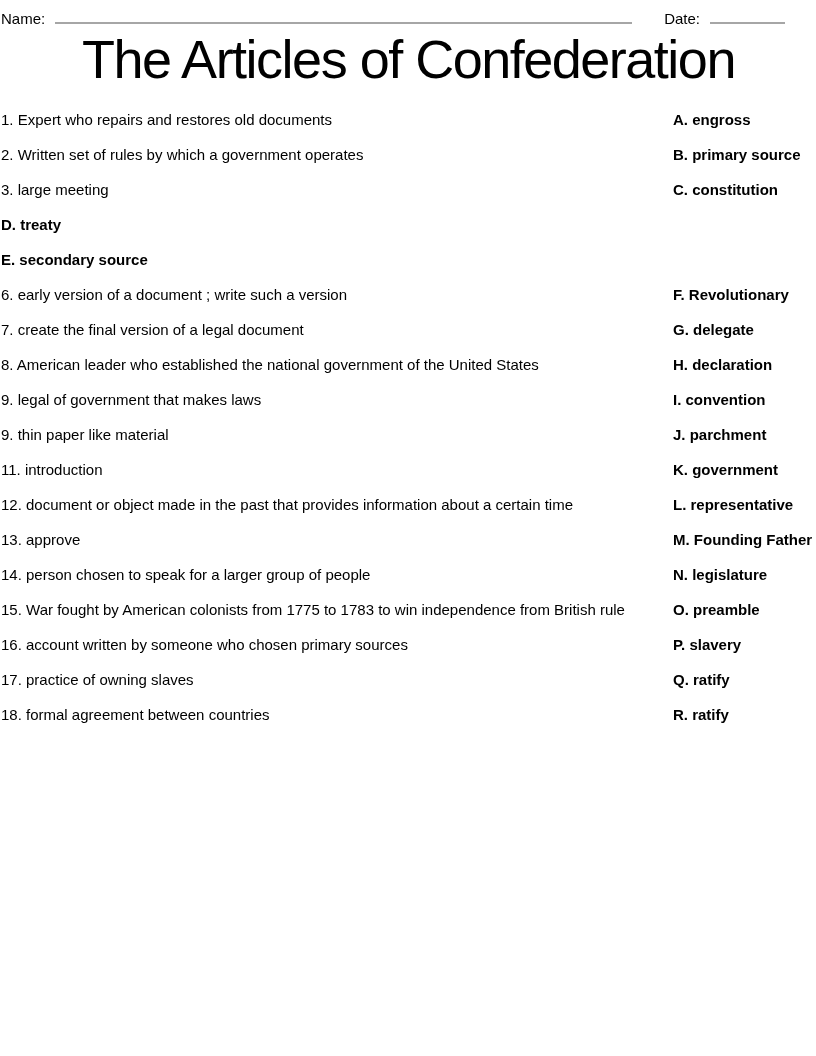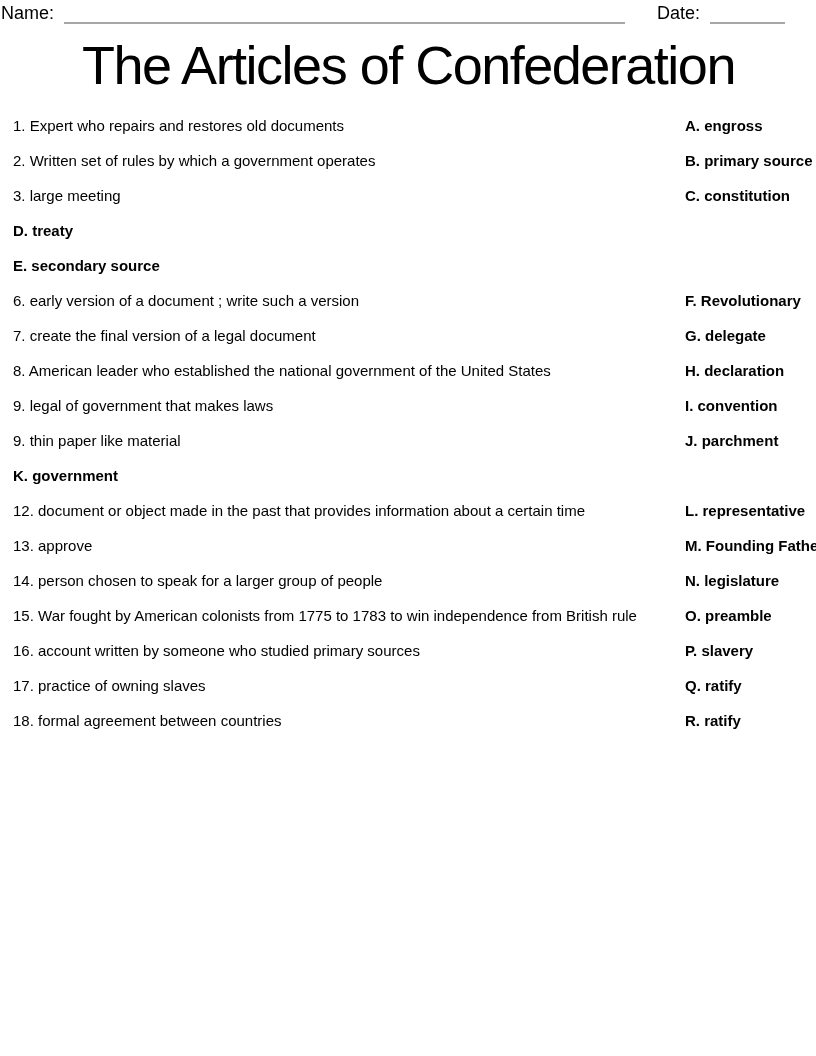--- a/index.html
+++ b/index.html
@@ -19,52 +19,51 @@
     padding: 2px 0 0 1px;
   }
   
   .header {
     display: flex;
     align-items: flex-start;
     height: 26px;
     padding-right: 31px;
   }
   .hdr-label {
-    font-size: 18px;
+    font-size: 15px;
     line-height: 22px;
     white-space: nowrap;
+    margin-top: 6px;
   }
   .write-line {
     height: 20px;
     border-bottom: 2px solid #a6a6a6;
   }
   .name-line {
     flex: 1 1 auto;
     margin-left: 10px;
     margin-right: 32px;
   }
   .date-line {
     width: 75px;
     flex: 0 0 auto;
     margin-left: 10px;
   }
   
   .title {
-    margin-top: 6px;
     text-align: center;
     font-size: 54px;
     line-height: 62px;
     letter-spacing: -1.5px;
     font-weight: 400;
     color: #000000;
   }
   
   .list {
     margin-top: 18px;
-    margin-left: 12px;
   }
   .row {
     display: grid;
     grid-template-columns: 672px 1fr;
     margin-bottom: 12px;
     font-size: 15px;
     line-height: 23px;
   }
   .clue {
     max-width: 656px;
@@ -132,20 +131,21 @@
       <div class="clue"><span>9.</span> <span>legal of government that makes laws</span></div>
       <div class="ans"><span>I.</span> <span>convention</span></div>
     </div>
 
     <div class="row">
       <div class="clue"><span>9.</span> <span>thin paper like material</span></div>
       <div class="ans"><span>J.</span> <span>parchment</span></div>
     </div>
 
     <div class="row">
+      <div class="clue"><span>11.</span> <span>introduction</span></div>
       <div class="ans"><span>K.</span> <span>government</span></div>
     </div>
 
     <div class="row">
       <div class="clue"><span>12.</span> <span>document or object made in the past that provides information about a certain time</span></div>
       <div class="ans"><span>L.</span> <span>representative</span></div>
     </div>
 
     <div class="row">
       <div class="clue"><span>13.</span> <span>approve</span></div>
@@ -156,21 +156,21 @@
       <div class="clue"><span>14.</span> <span>person chosen to speak for a larger group of people</span></div>
       <div class="ans"><span>N.</span> <span>legislature</span></div>
     </div>
 
     <div class="row">
       <div class="clue"><span>15.</span> <span>War fought by American colonists from 1775 to 1783 to win independence from British rule</span></div>
       <div class="ans"><span>O.</span> <span>preamble</span></div>
     </div>
 
     <div class="row">
-      <div class="clue"><span>16.</span> <span>account written by someone who studied primary sources</span></div>
+      <div class="clue"><span>16.</span> <span>account written by someone who chosen primary sources</span></div>
       <div class="ans"><span>P.</span> <span>slavery</span></div>
     </div>
 
     <div class="row">
       <div class="clue"><span>17.</span> <span>practice of owning slaves</span></div>
       <div class="ans"><span>Q.</span> <span>ratify</span></div>
     </div>
 
     <div class="row">
       <div class="clue"><span>18.</span> <span>formal agreement between countries</span></div>

